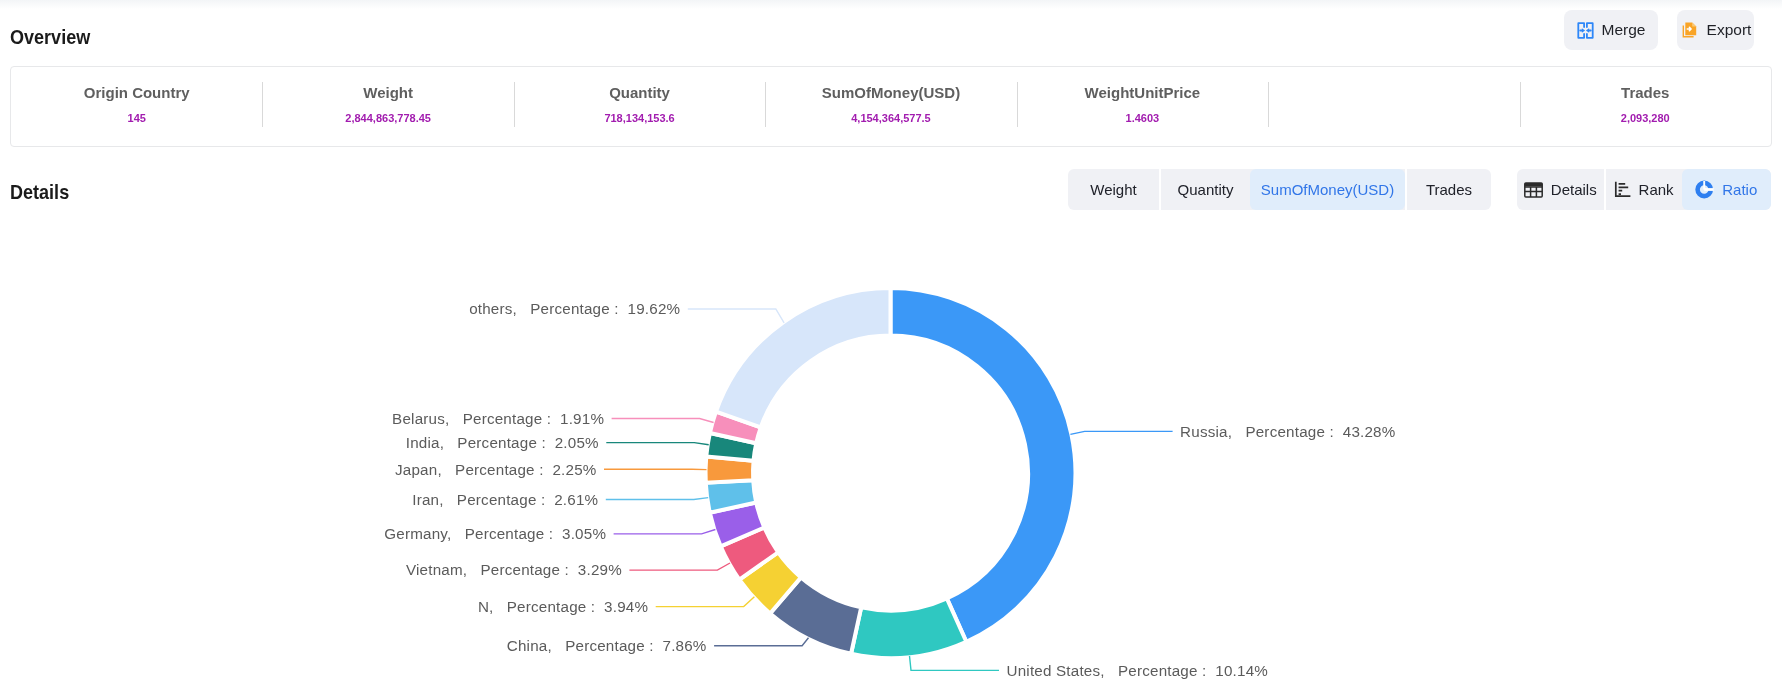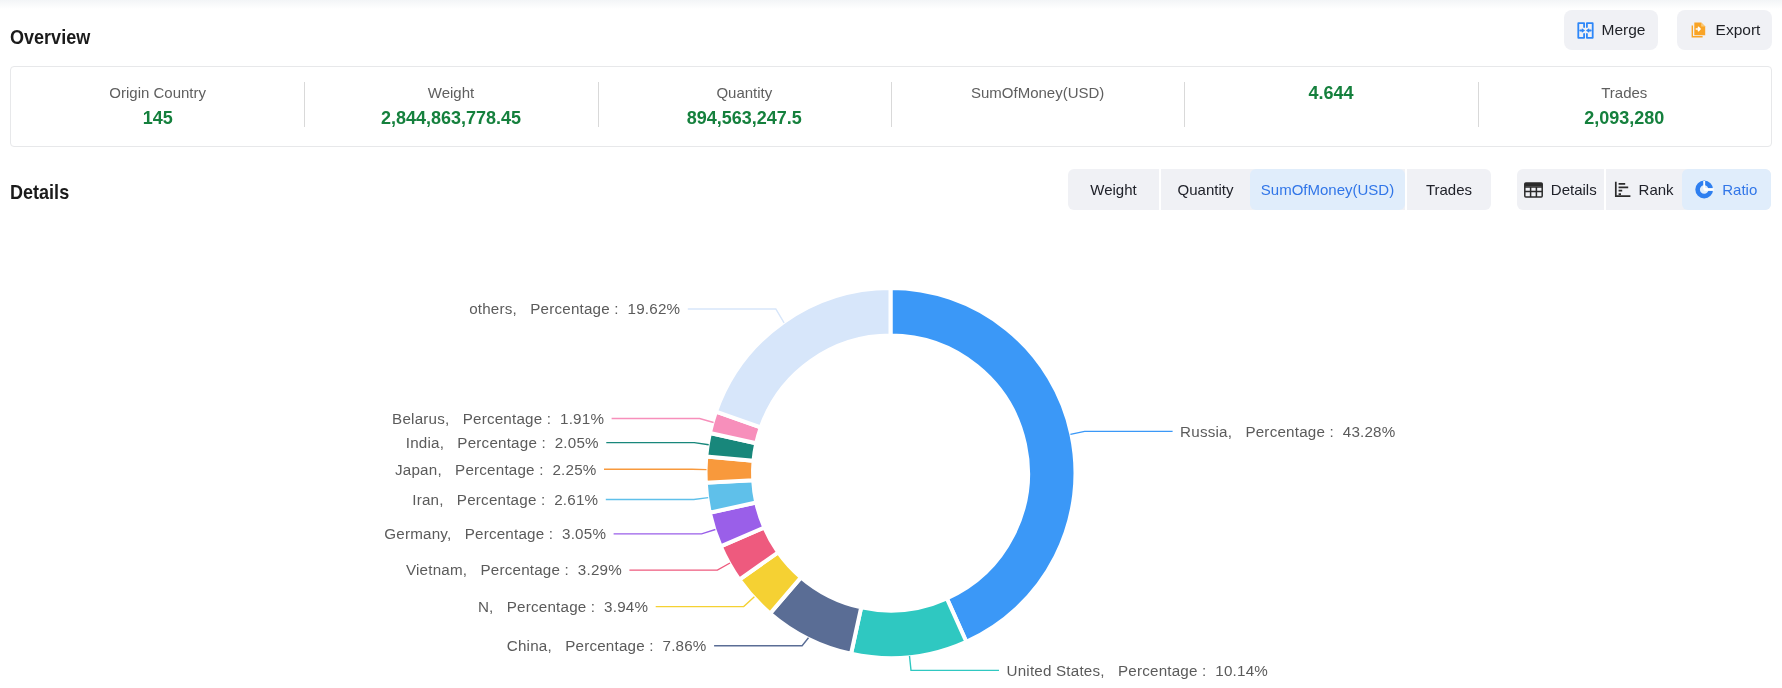--- a/index.html
+++ b/index.html
@@ -9,22 +9,22 @@
 h1.ov { position:absolute; left:10px; top:25px; font-size:20.5px; font-weight:700; color:#1b1b1b; transform:scaleX(0.88); transform-origin:left center; }
 h1.dt { position:absolute; left:10px; top:180px; font-size:20.5px; font-weight:700; color:#1b1b1b; transform:scaleX(0.88); transform-origin:left center; }
 .btn { position:absolute; top:10px; height:40px; background:#f0f1f5; border-radius:8px;
   display:flex; align-items:center; justify-content:center; gap:8px;
   font-size:15.5px; color:#1f2127; }
 .btn svg { display:block; }
 .statcard { position:absolute; left:10px; top:66px; width:1762px; height:81px;
   border:1px solid #e7e8ea; border-radius:4px; display:flex; align-items:flex-start; background:#fff; }
 .scol { flex:1; text-align:center; position:relative; padding-top:15.5px; }
 .scol + .scol::before { content:""; position:absolute; left:0; top:15px; height:45px; width:1px; background:#d9d9d9; }
-.slab { font-size:15px; color:#5f5f5f; line-height:20px; margin-bottom:5px; }
-.sval { font-size:18px; font-weight:700; color:#15803d; line-height:20px; }
+.slab { font-size:15px; color:#5f5f5f; line-height:20px; margin-bottom:5px;font-weight:bold; }
+.sval { font-size:11px; font-weight:700; color:#a21caf; line-height:20px; }
 .tabgrp { position:absolute; top:169px; height:41px; background:#f0f1f5; border-radius:6px;
   display:flex; align-items:stretch; }
 .titem { display:flex; align-items:center; justify-content:center; gap:8px;
   font-size:15px; color:#20222a; position:relative; }
 .titem + .titem { border-left:2px solid #ffffff; }
 .titem.sel { background:#e0edfb; color:#3176e8; border-radius:6px; border-left:none; }
 .titem svg { display:block; }
 </style></head>
 <body>
 <div class="topfade"></div>
@@ -35,47 +35,51 @@
 <path d="M7.1 5.0 V1.2 H1.3 V15.8 H7.1 V12.0"></path>
 <path d="M9.9 5.0 V1.2 H15.7 V15.8 H9.9 V12.0"></path>
 </g>
 <path d="M3.2 8.5 H5.0" stroke="#2E87F8" stroke-width="1.8" stroke-linecap="round"></path>
 <polygon points="4.9,6.3 8.1,8.5 4.9,10.7" fill="#2E87F8"></polygon>
 <path d="M13.8 8.5 H12.0" stroke="#2E87F8" stroke-width="1.8" stroke-linecap="round"></path>
 <polygon points="12.1,6.3 8.9,8.5 12.1,10.7" fill="#2E87F8"></polygon>
 </svg>
     <span>Merge</span>
   </div>
-<div class="btn" style="left:1677px;width:95px;">
+<div class="btn" style="left:1677px;width:77px;">
     <svg width="19" height="19" viewBox="0 0 19 19">
 <path d="M2.6 4.6 V16.4 H13.6 V15.0 H4.0 V4.6 Z" fill="#F9A426"></path>
 <path d="M5.3 1.6 H12.2 L16.2 5.6 V14.2 H5.3 Z" fill="#F9A426"></path>
 <path d="M12.2 1.6 L16.2 5.6 H12.2 Z" fill="#FBCA77"></path>
 <path d="M7.3 8.0 h3.8 m0 0 -1.7 -1.7 m1.7 1.7 -1.7 1.7" stroke="#ffffff" stroke-width="1.6" fill="none" stroke-linecap="round" stroke-linejoin="round"></path>
 </svg>
     <span>Export</span>
   </div>
 <div class="statcard">
     <div class="scol">
       <div class="slab">Origin Country</div>
       <div class="sval">145</div>
     </div>
     <div class="scol">
       <div class="slab">Weight</div>
       <div class="sval">2,844,863,778.45</div>
     </div>
     <div class="scol">
       <div class="slab">Quantity</div>
-      <div class="sval">894,563,247.5</div>
+      <div class="sval">718,134,153.6</div>
     </div>
     <div class="scol">
       <div class="slab">SumOfMoney(USD)</div>
+      <div class="sval">4,154,364,577.5</div>
     </div>
     <div class="scol">
-      <div class="sval">4.644</div>
+      <div class="slab">WeightUnitPrice</div>
+      <div class="sval">1.4603</div>
+    </div>
+    <div class="scol">
     </div>
     <div class="scol">
       <div class="slab">Trades</div>
       <div class="sval">2,093,280</div>
     </div>
   </div>
 <h1 class="dt">Details</h1>
 <div class="tabgrp" style="left:1068px;width:423px;">
   <div class="titem" style="width:91px;">Weight</div>
   <div class="titem" style="width:91px;">Quantity</div>

